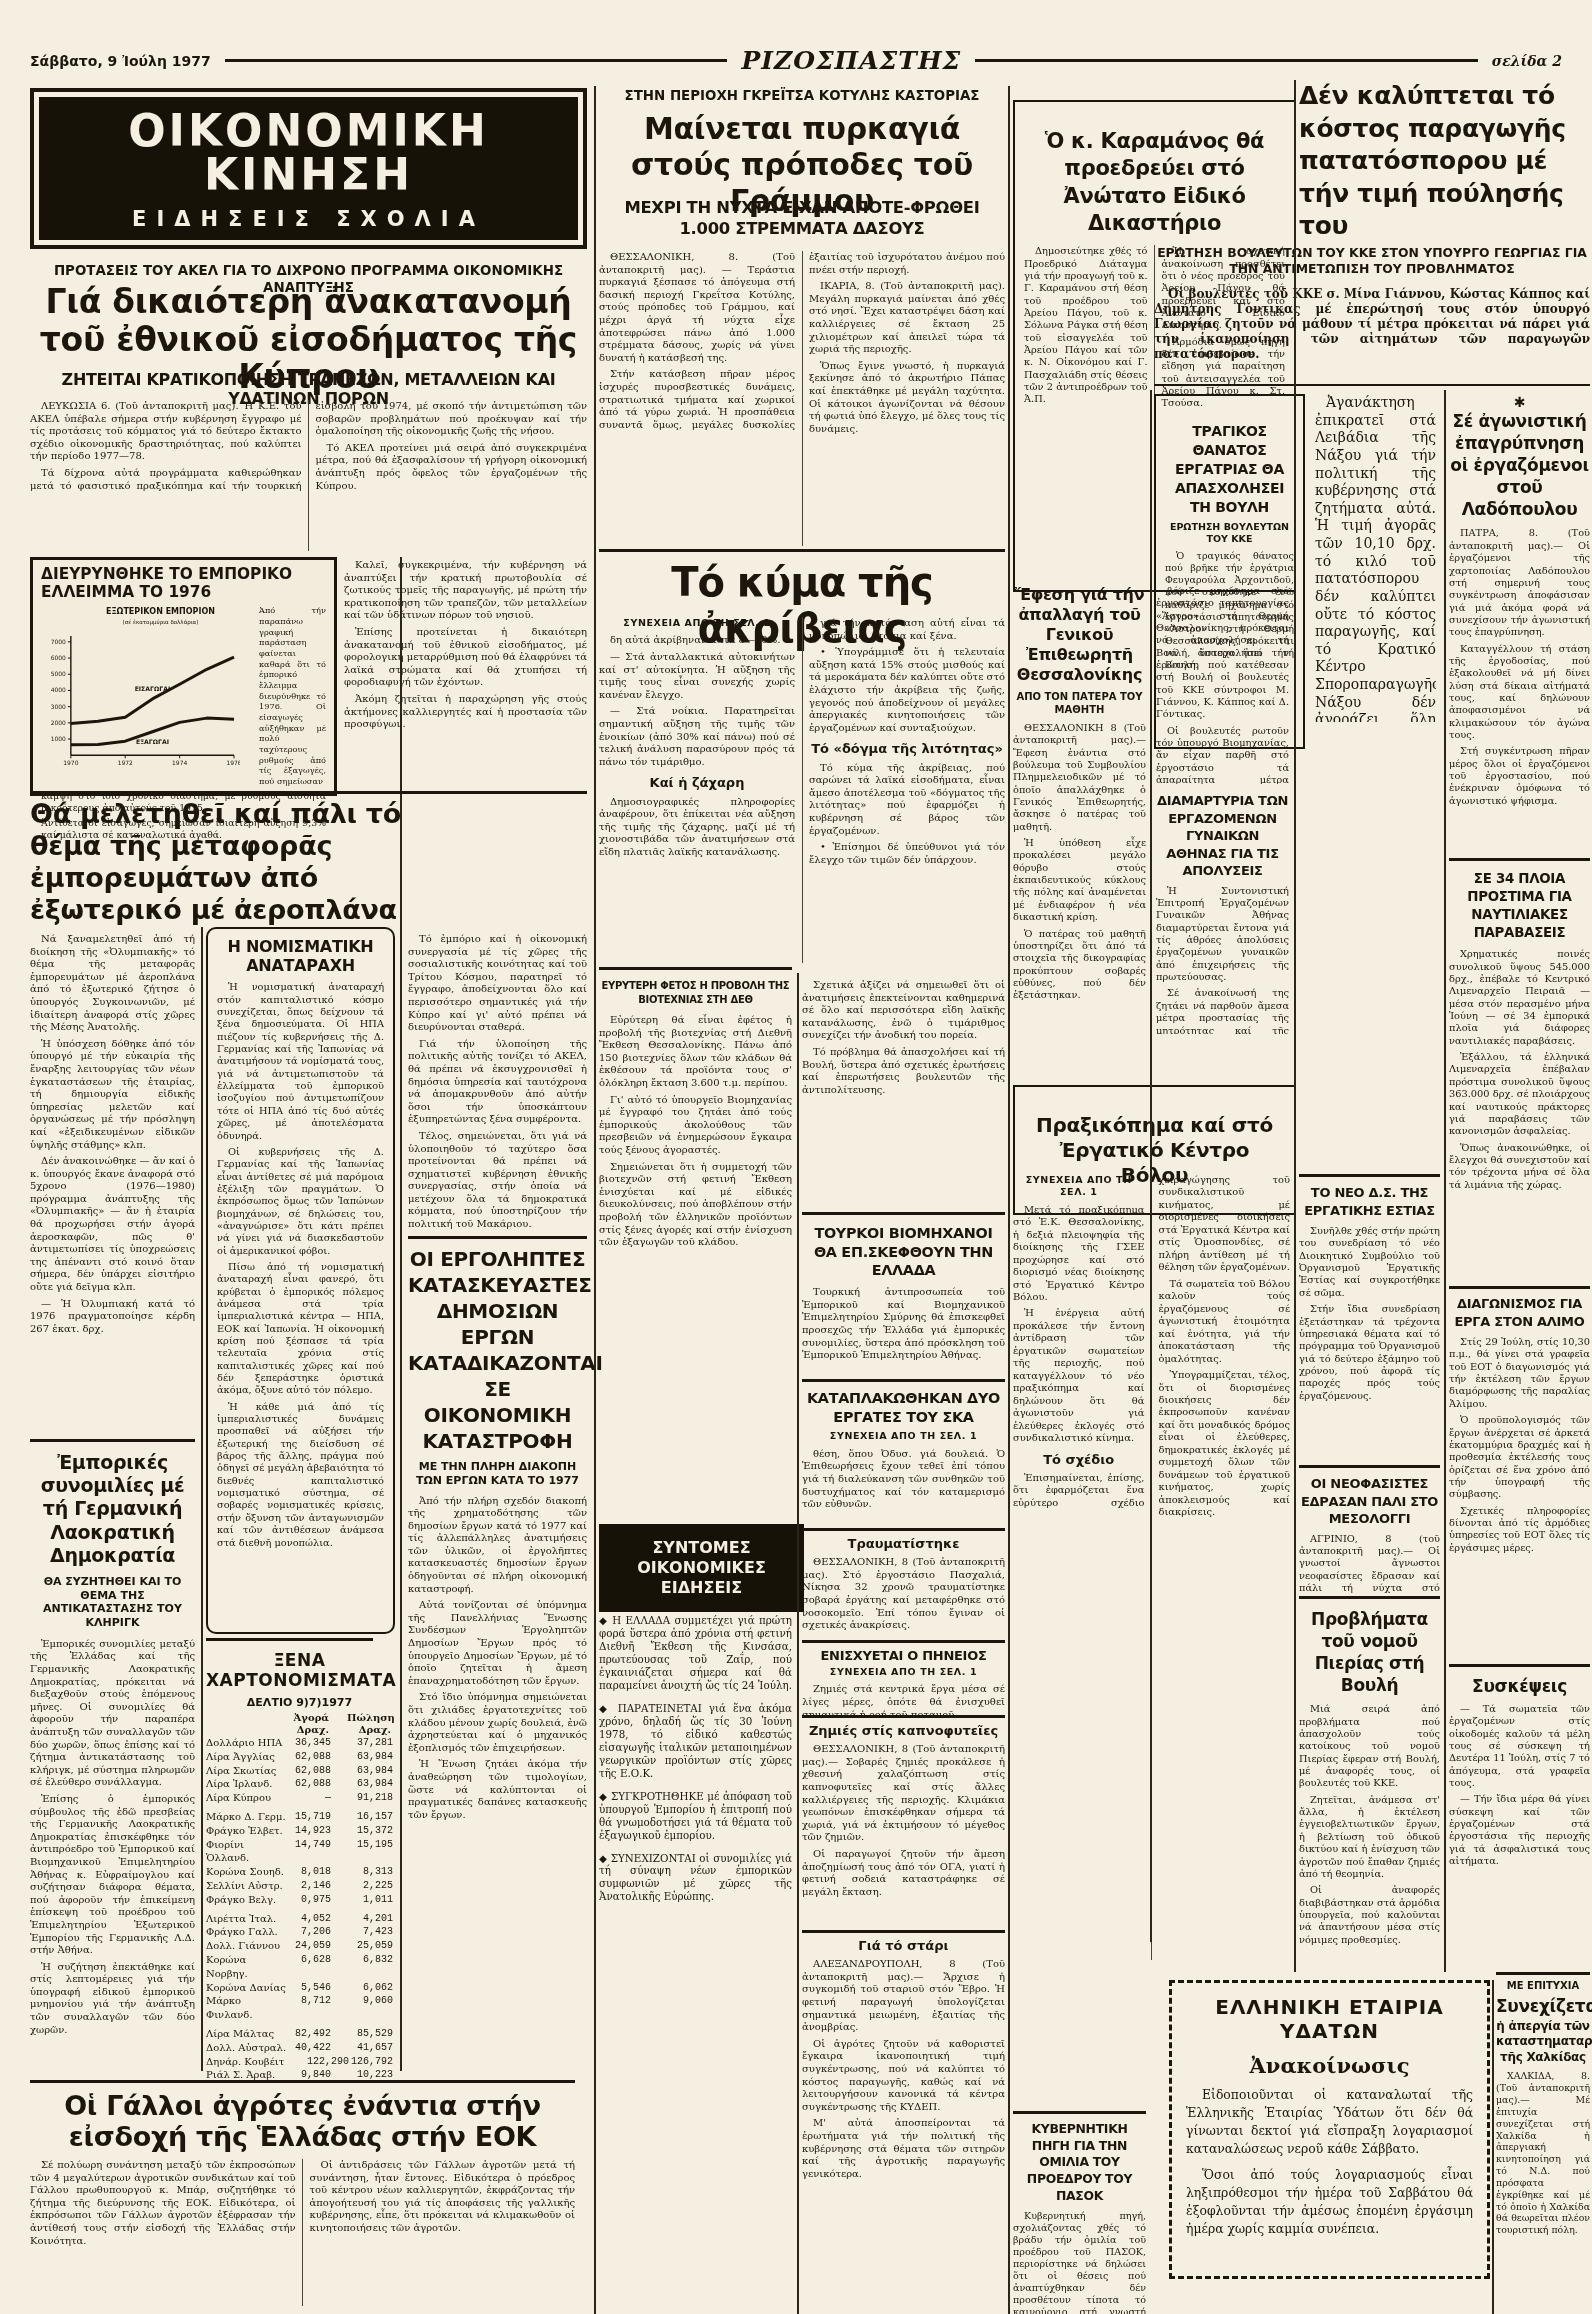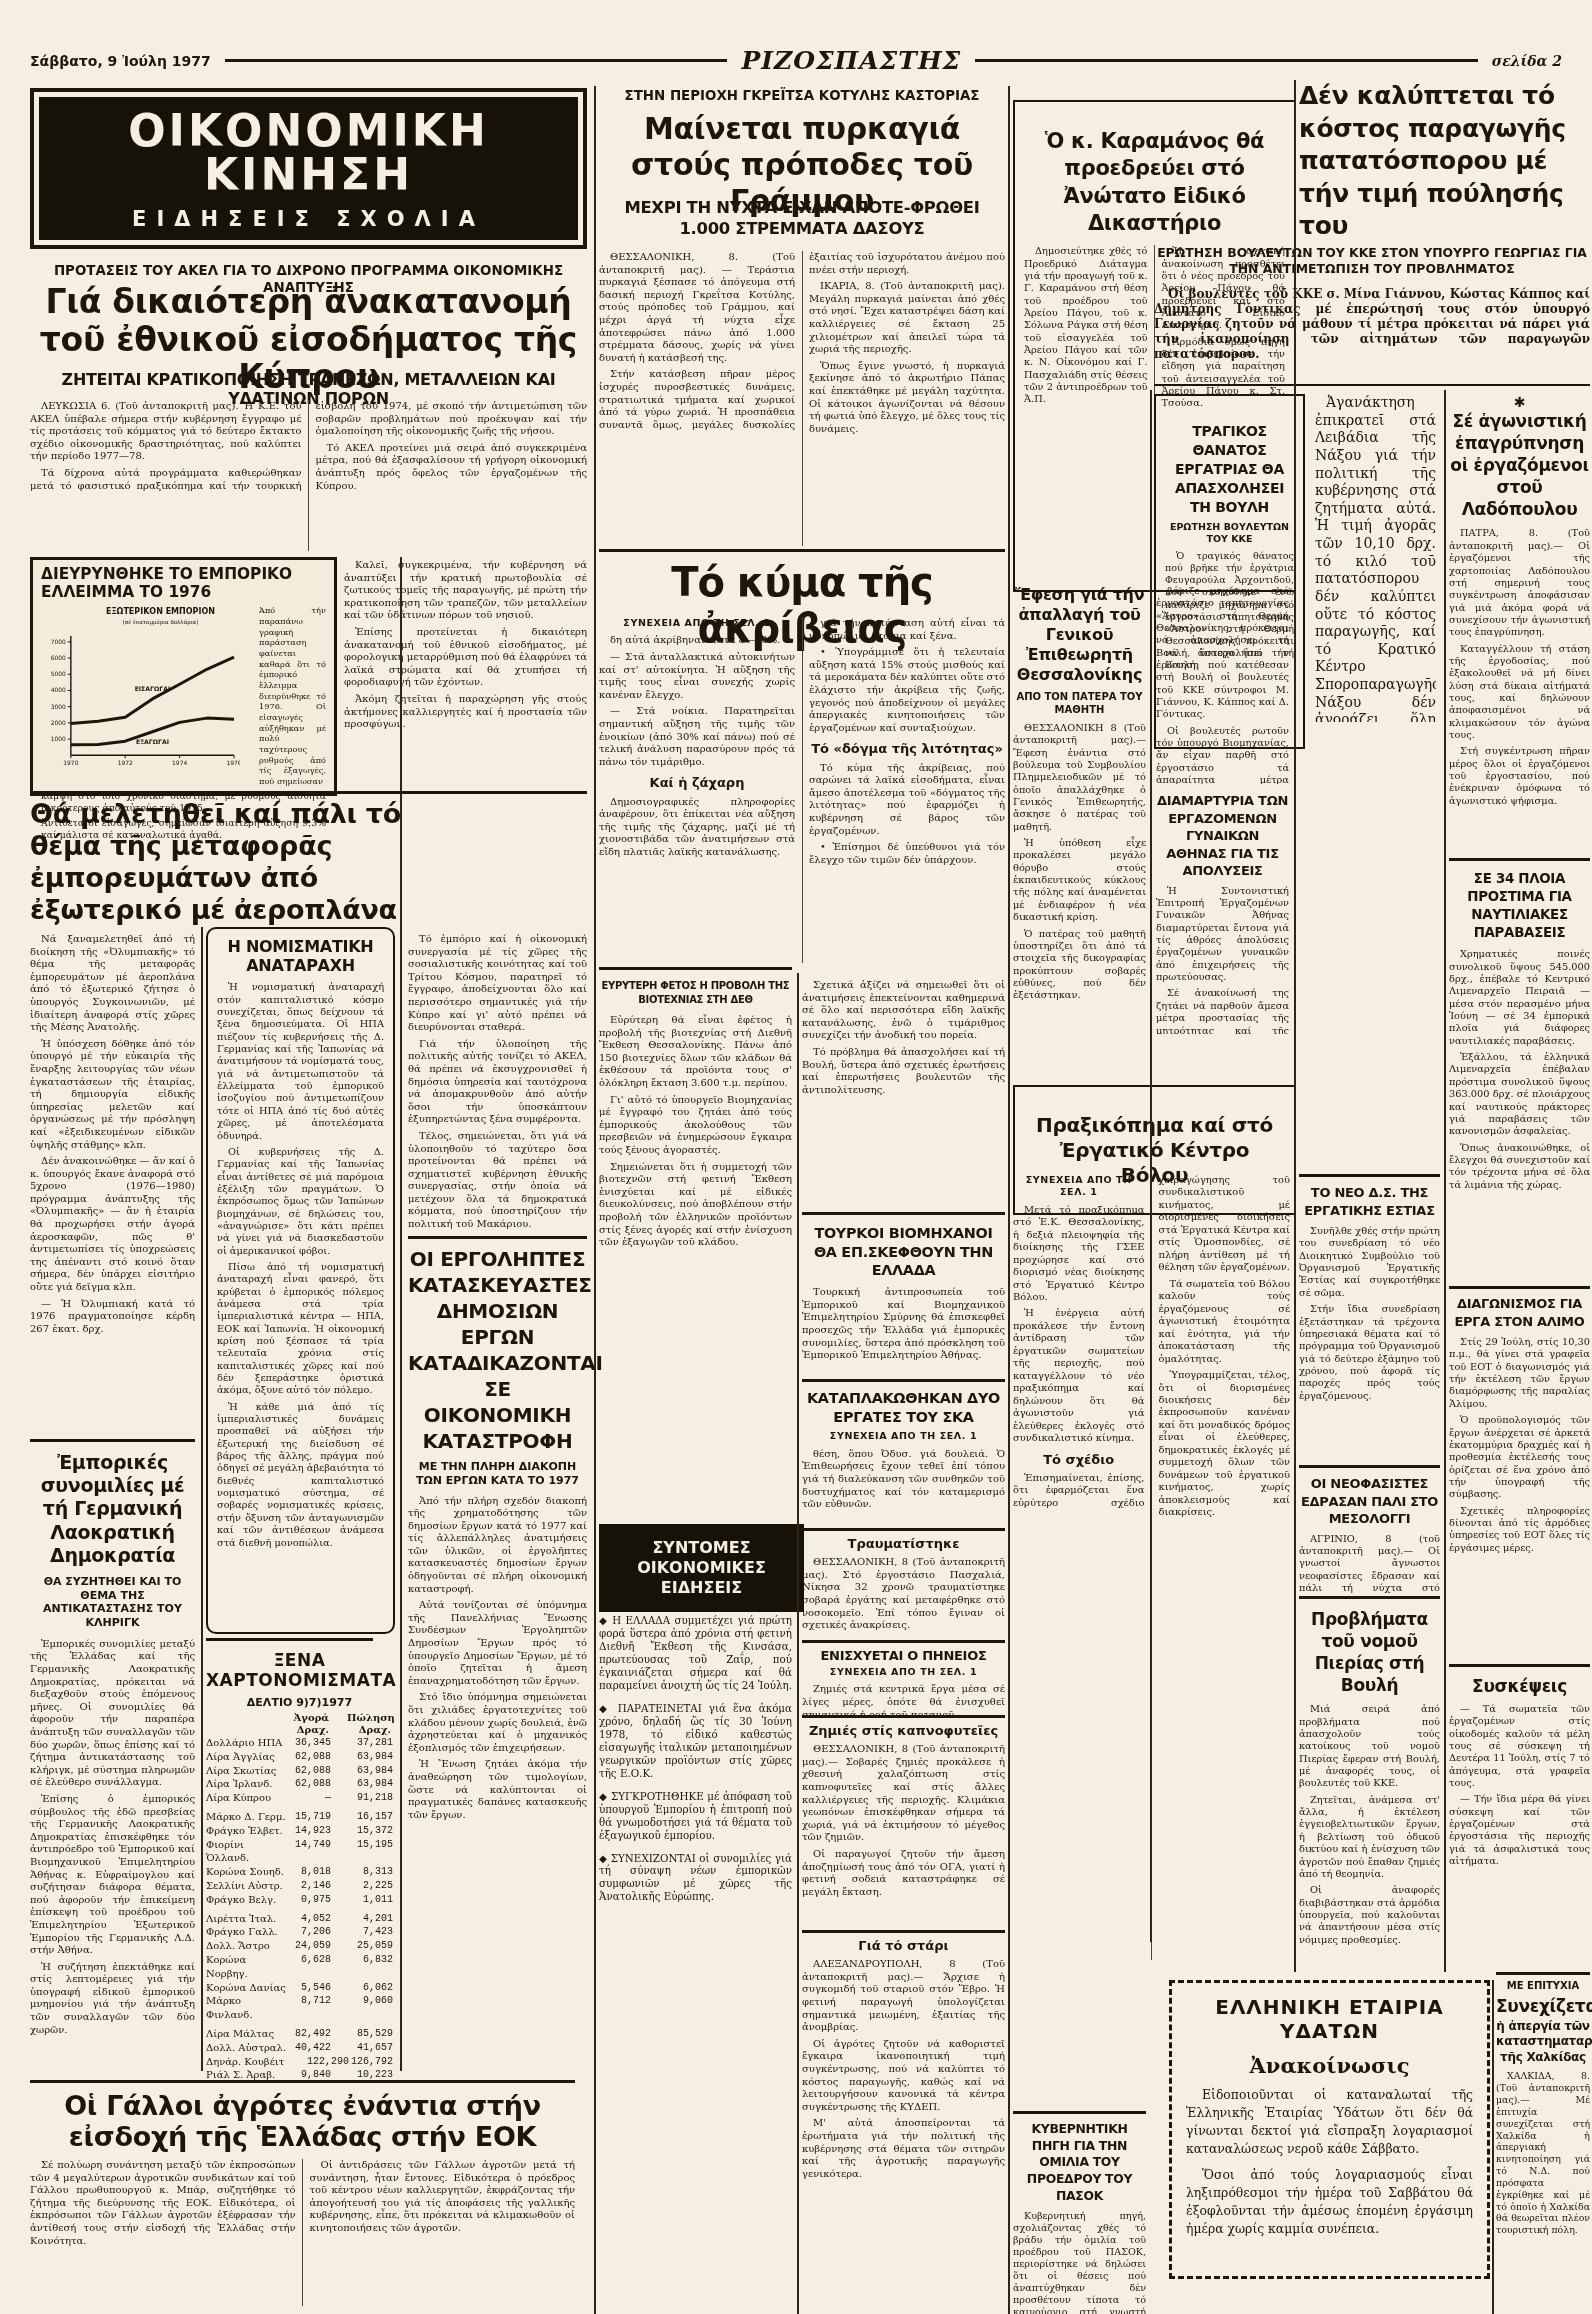--- a/index.html
+++ b/index.html
@@ -235,21 +235,21 @@
         <span class="fxn">Λιρέττα Ἰταλ.</span>
         <span class="fxv">4,052</span>
         <span class="fxv" style="margin-left:18px;">4,201</span>
       </div>
         <div class="fxrow">
         <span class="fxn">Φράγκο Γαλλ.</span>
         <span class="fxv">7,206</span>
         <span class="fxv" style="margin-left:18px;">7,423</span>
       </div>
         <div class="fxrow">
-        <span class="fxn">Δολλ. Ἄστρο</span>
+        <span class="fxn">Δολλ. Γιάννου</span>
         <span class="fxv">24,059</span>
         <span class="fxv" style="margin-left:18px;">25,059</span>
       </div>
         <div class="fxrow">
         <span class="fxn">Κορώνα Νορβηγ.</span>
         <span class="fxv">6,628</span>
         <span class="fxv" style="margin-left:18px;">6,832</span>
       </div>
         <div class="fxrow">
         <span class="fxn">Κορώνα Δανίας</span>

